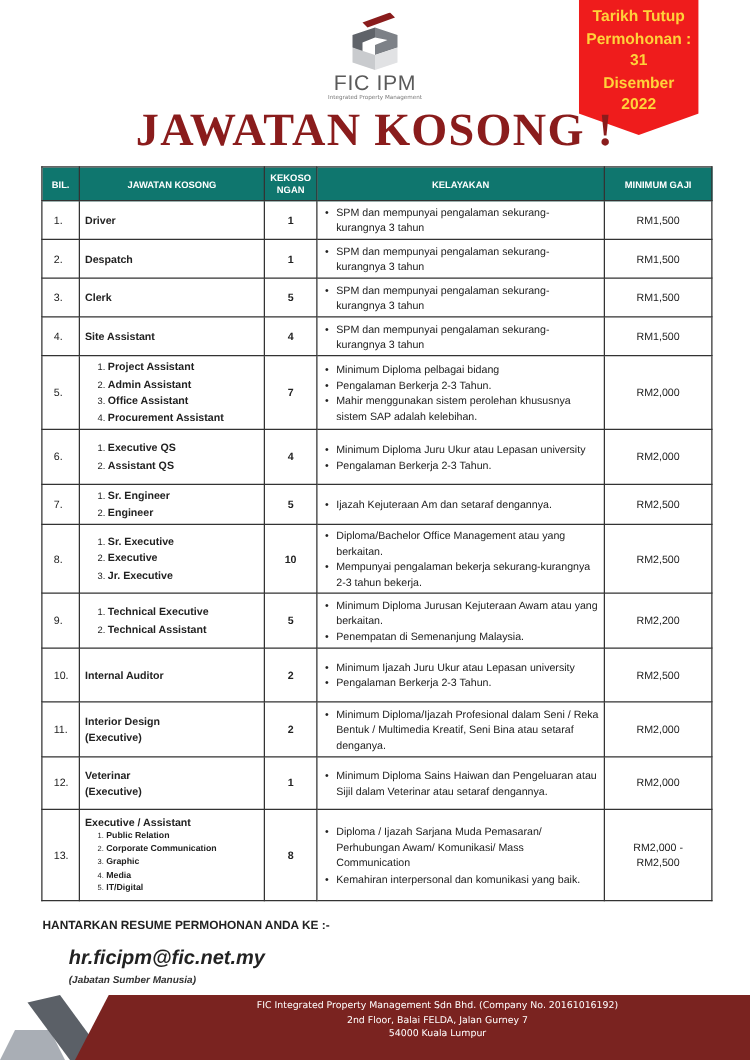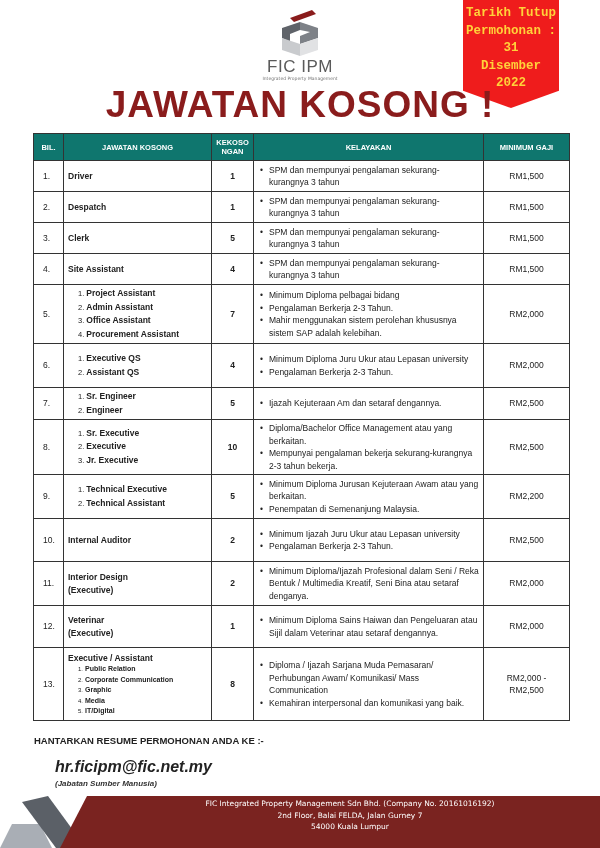--- a/index.html
+++ b/index.html
@@ -5,27 +5,27 @@
   * { box-sizing: border-box; margin: 0; padding: 0; }
   html, body { width: 600px; height: 848px; background: #ffffff; overflow: hidden; }
   body { position: relative; font-family: "DejaVu Sans", sans-serif; color: #222; }
 
   .logo { position: absolute; left: 255px; top: 10px; width: 90px; height: 78px; text-align: center; }
   .logo svg { display: block; margin: 0 auto; }
   .logo-name { font-family: "Liberation Sans", sans-serif; font-size: 17px; color: #5a5a5a; letter-spacing: 0.5px; line-height: 18px; margin-top: 2px; }
   .logo-sub { font-size: 4.5px; color: #777; line-height: 6px; }
 
   .badge { position: absolute; left: 463px; top: 0; width: 96px; height: 108px;
-    background: #ef1c1c; color: #ffd23a; font-family: Liberation Mono, monospace;
+    background: #ef1c1c; color: #ffd23a; font-family: Liberation Sans, sans-serif;
     font-weight: bold; font-size: 12.5px; line-height: 17.5px; text-align: center; padding-top: 5px;
     clip-path: polygon(0 0, 100% 0, 100% 84%, 50% 100%, 0 84%); }
   .badge span { display: block; }
 
   .title { position: absolute; left: 0; width: 600px; top: 84px; text-align: center;
-    font-family: Liberation Sans, sans-serif; font-weight: bold; font-size: 37px;
+    font-family: Liberation Serif, serif; font-weight: bold; font-size: 37px;
     color: #8a1c1c; letter-spacing: 1px; line-height: 42px; }
 
   table.jobs { position: absolute; left: 33px; top: 133px; width: 536px; border-collapse: collapse;
     table-layout: fixed; font-family: "Liberation Sans", sans-serif; }
   table.jobs th, table.jobs td { border: 1.5px solid #333; }
   table.jobs th { background: #0f766e; color: #fff; font-size: 7.5px; font-weight: bold; height: 27px; text-align: center; line-height: 9px; }
   table.jobs td { font-size: 8.5px; vertical-align: middle; padding: 2px 4px; line-height: 12.5px; }
   td.bil { text-align: left; padding-left: 9px !important; font-size: 8px; }
   td.pos { font-weight: bold; font-size: 9px; margin-top: 32px; }
   td.qty { text-align: center; font-weight: bold; font-size: 9px; }

